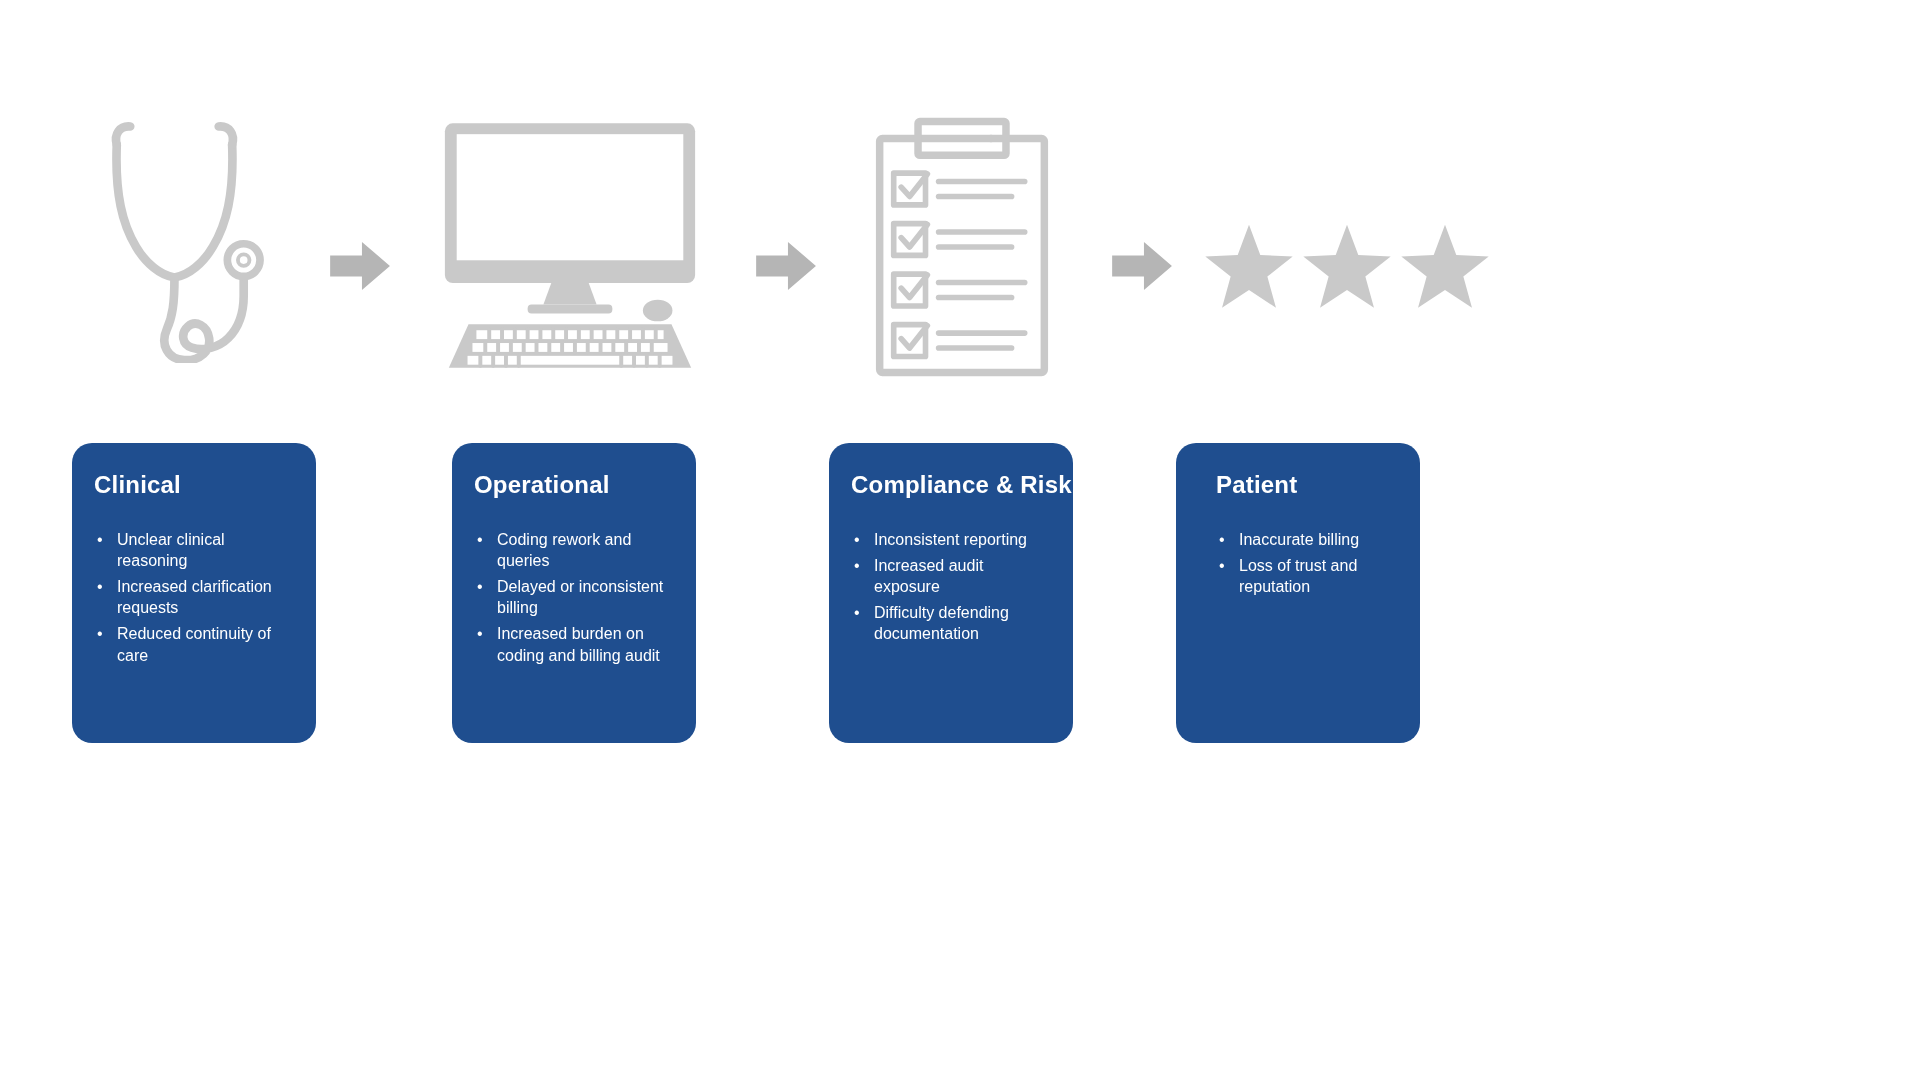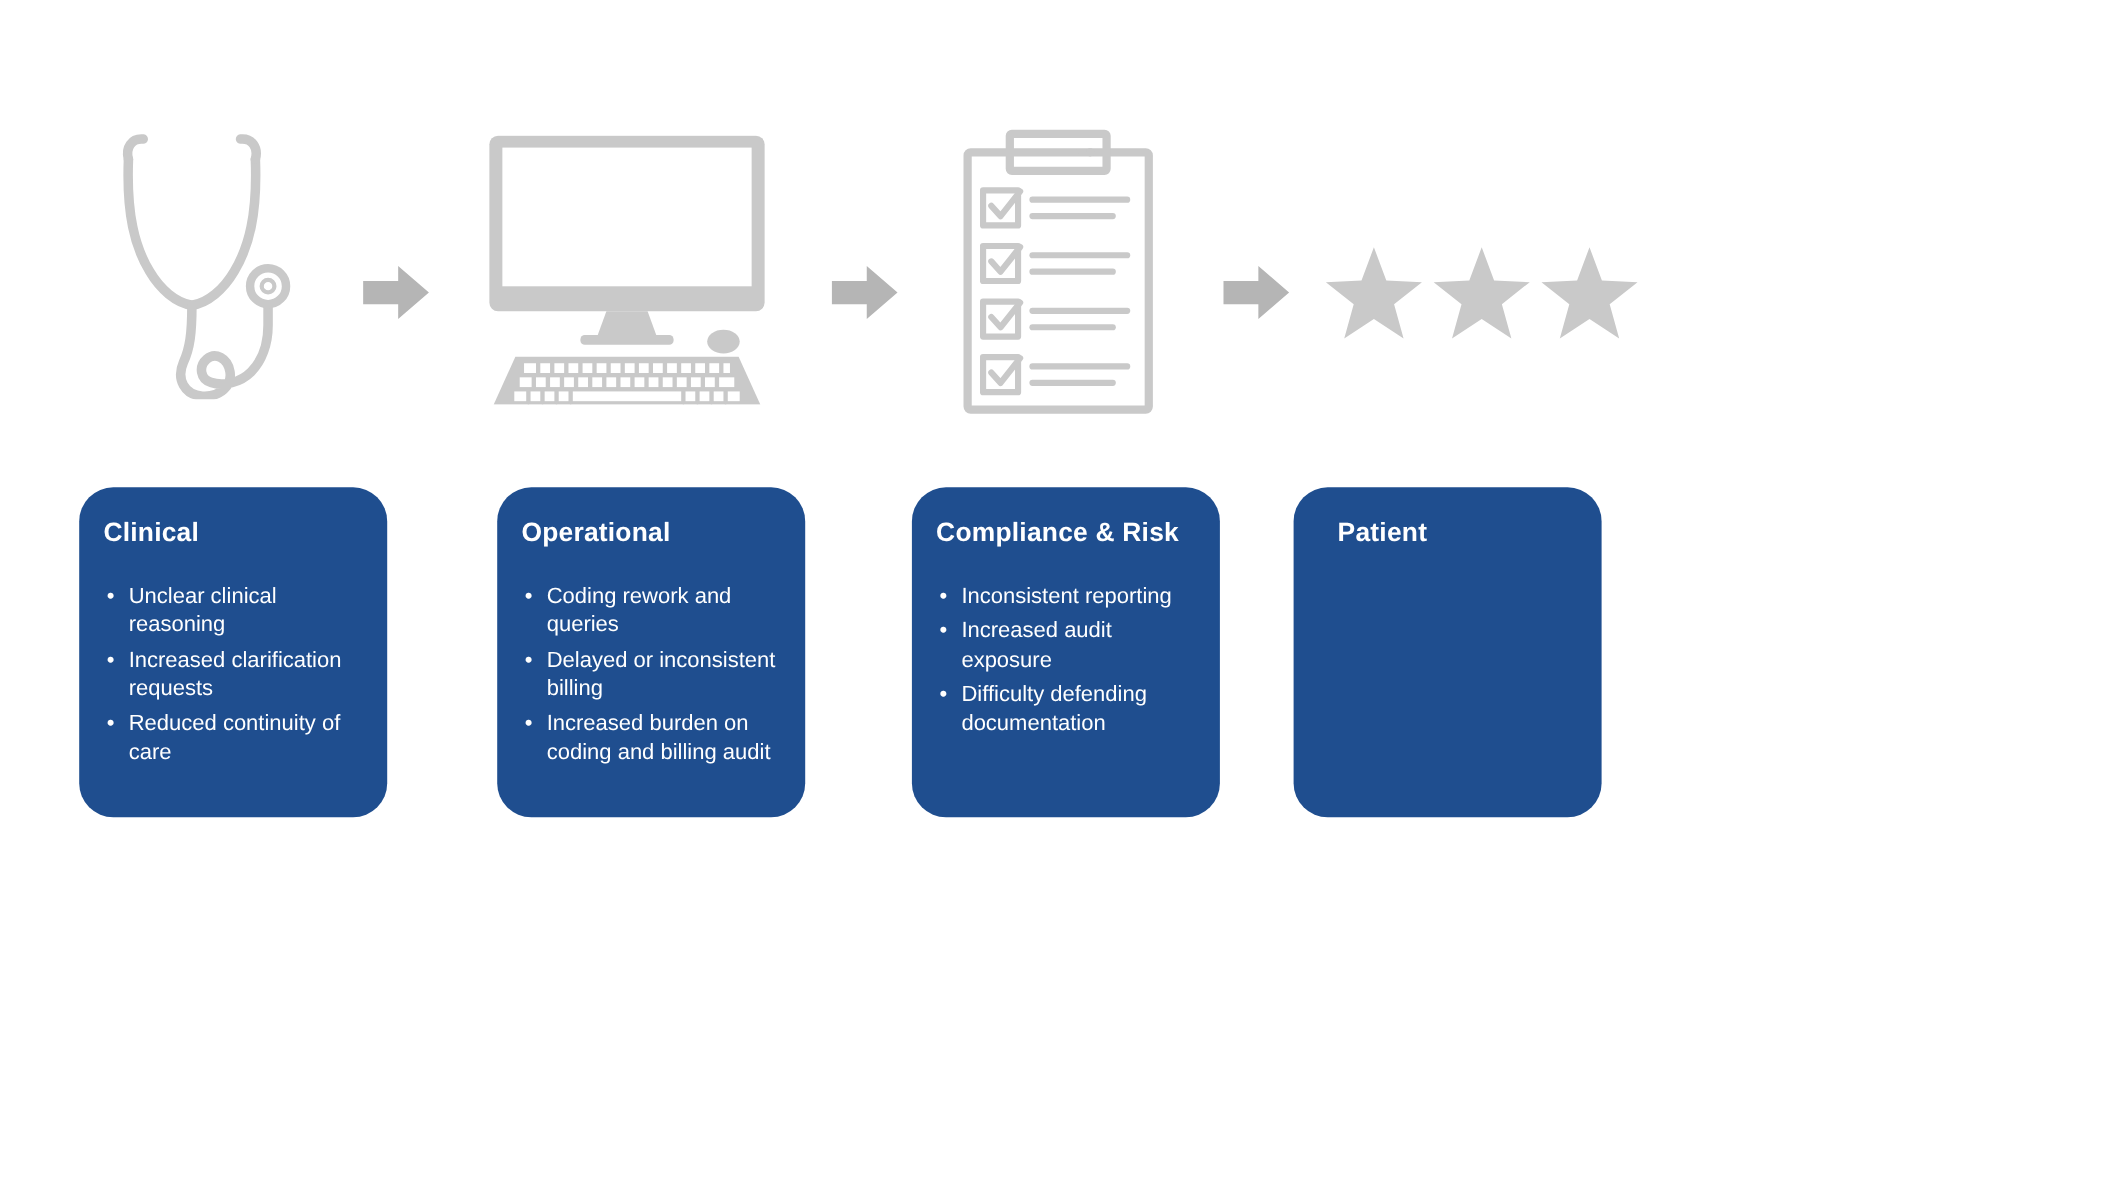--- a/index.html
+++ b/index.html
@@ -21,32 +21,32 @@
   .computer { left:437px; top:123px; width:266px; height:245px; }
   .clipboard{ left:873px; top:116px; width:178px; height:262px; }
   .stars    { left:1203px; top:222px; display:flex; gap:6px; }
   .arrow    { top:239px; width:62px; height:54px; }
   .arrow-1  { left:330px; }
   .arrow-2  { left:756px; }
   .arrow-3  { left:1112px; }
 
   
   .card {
-    position:absolute; top:443px; width:280px; height:300px;
+    position:absolute; top:443px; width:244px; height:300px;
     background:var(--card-bg,#1F4E8F); color:var(--card-text,#ffffff);
-    border-radius:31px; padding:28px 20px 20px 22px;
+    border-radius:20px; padding:28px 20px 20px 22px;
   }
   .card-0 { left:72px; }
   .card-1 { left:452px; }
   .card-2 { left:829px; }
   .card-3 { left:1176px;padding-left:40px; }
   .card h2 { font-size:24px; font-weight:bold; white-space:nowrap; letter-spacing:.2px; }
   .card ul { list-style:none; margin-top:30px; }
   .card li {
-    position:relative; padding-left:23px; font-size:20px; line-height:1.32;
+    position:relative; padding-left:23px; font-size:16px; line-height:1.32;
     margin-bottom:5px;
   }
   .card li::before { content:"\2022"; position:absolute; left:3px; top:0; }
 </style>
 </head>
 <body>
 
 <div class="canvas">
 
   <div class="abs steth">
@@ -158,15 +158,19 @@
     <h2>Compliance &amp; Risk</h2>
     <ul>
       <li>Inconsistent reporting</li>
       <li>Increased audit exposure</li>
       <li>Difficulty defending documentation</li>
     </ul>
   </section>
 
   <section class="card card-3">
     <h2>Patient</h2>
+    <ul>
+      <li>Inaccurate billing</li>
+      <li>Loss of trust and reputation</li>
+    </ul>
   </section>
 
 </div>
 
 </body></html>

